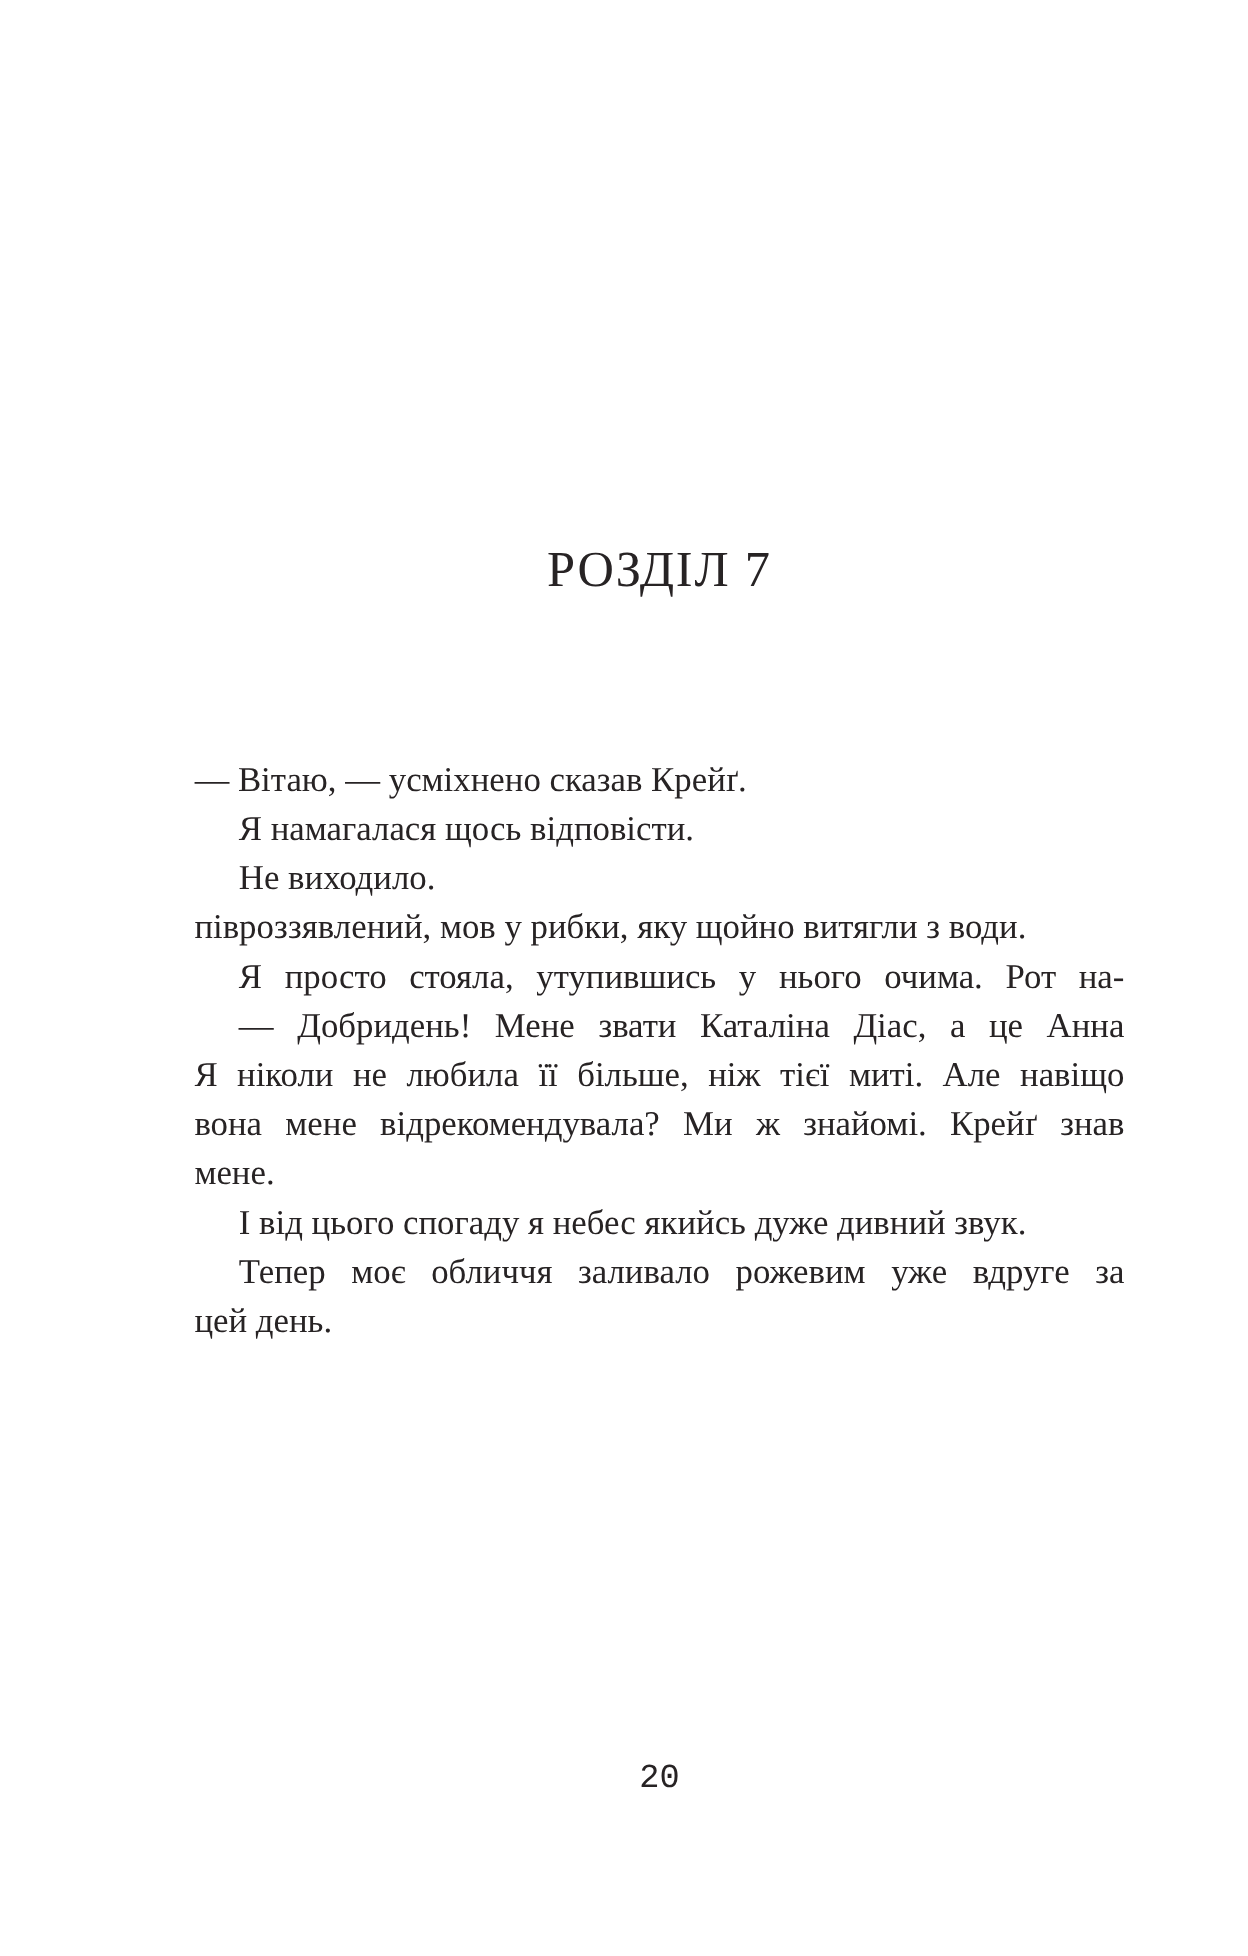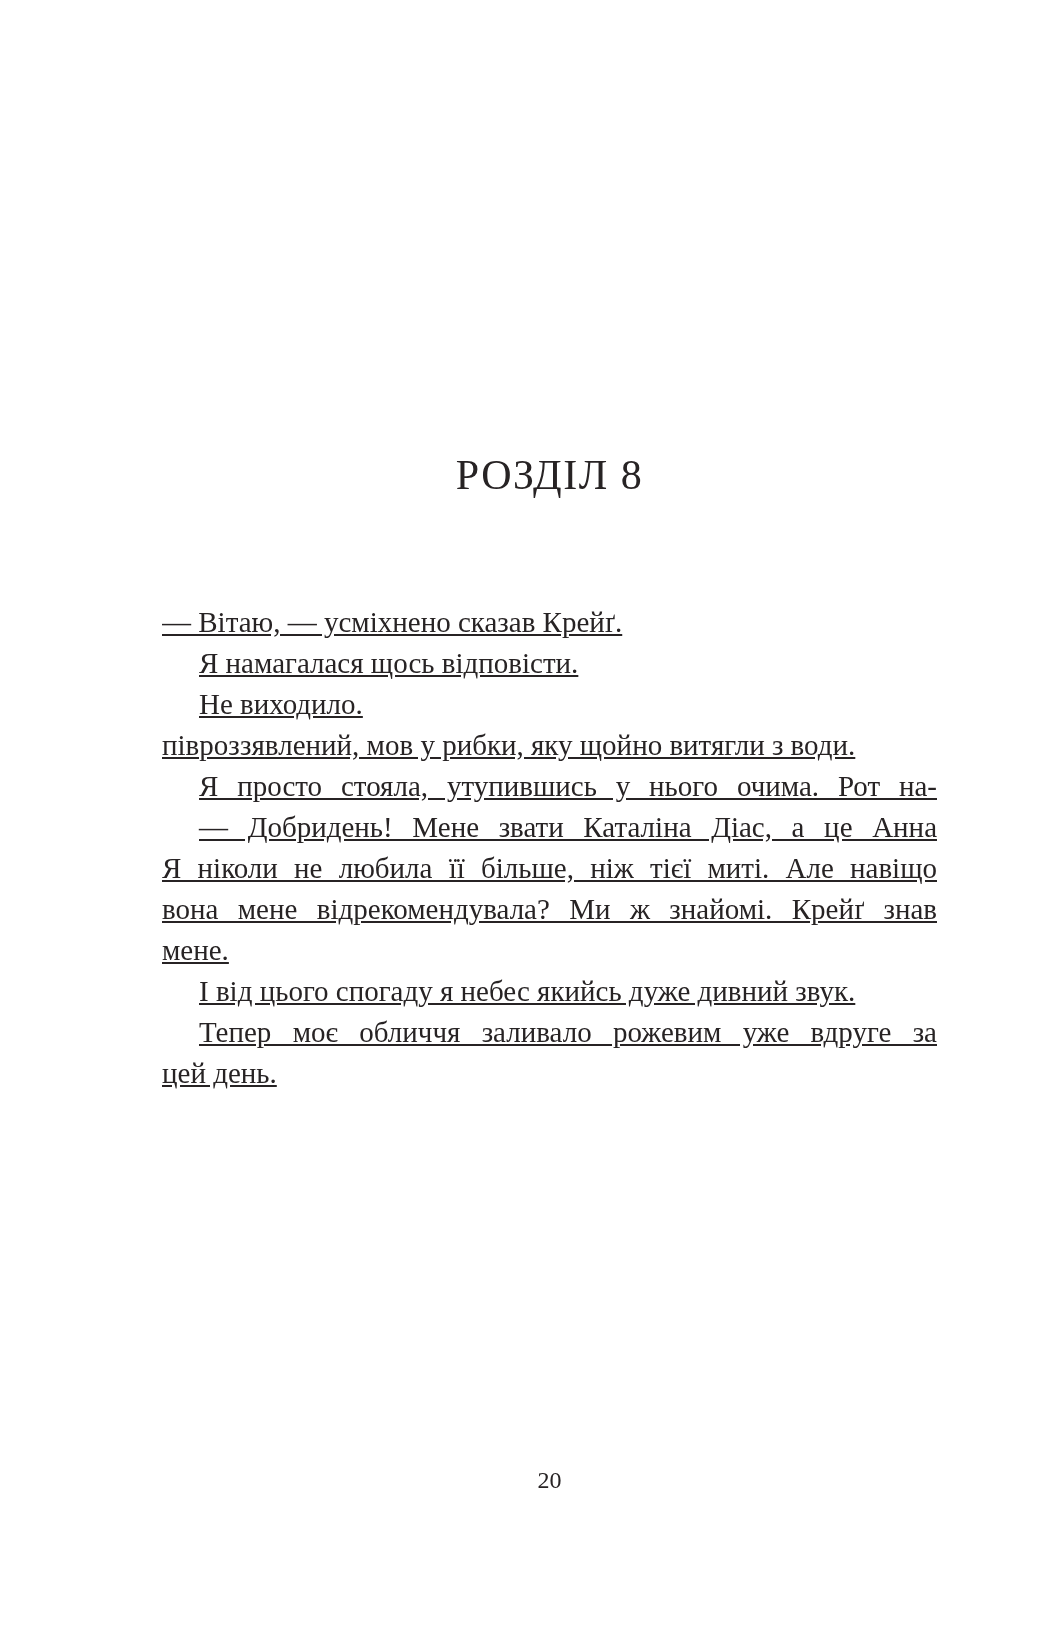--- a/index.html
+++ b/index.html
@@ -23,25 +23,24 @@
     width: 775px;
     text-align: center;
     font-size: 42px;
     line-height: 1;
     letter-spacing: 1.5px;
     font-weight: 400;
   }
   .body-text {
     position: absolute;
     left: 162px;
-    top: 602px;
+    top: 630px;
     width: 775px;
     font-size: 29px;
     line-height: 41px;
-    text-decoration: underline;
   }
   .para {
     margin: 0;
     padding: 0;
   }
   .line {
     height: 41px;
     overflow: hidden;
   }
   
@@ -57,30 +56,31 @@
   
   .indent {
     text-indent: 37px;
   }
   .page-number {
     position: absolute;
     left: 162px;
     top: 1466px;
     width: 775px;
     text-align: center;
-    font-size: 24px;
+    font-size: 28px;
     line-height: 1.2;
+    font-family: Liberation Mono, monospace;
   }
 </style>
 </head>
 <body>
 
 <div class="page">
 
-  <h1 class="chapter-title">РОЗДІЛ 8</h1>
+  <h1 class="chapter-title">РОЗДІЛ 7</h1>
 
   <div class="body-text">
 
     <div class="para">
       <div class="line last">— Вітаю, — усміхнено сказав Крейґ.</div>
     </div>
 
 
     <div class="para">
       <div class="line last indent">Я намагалася щось відповісти.</div>

